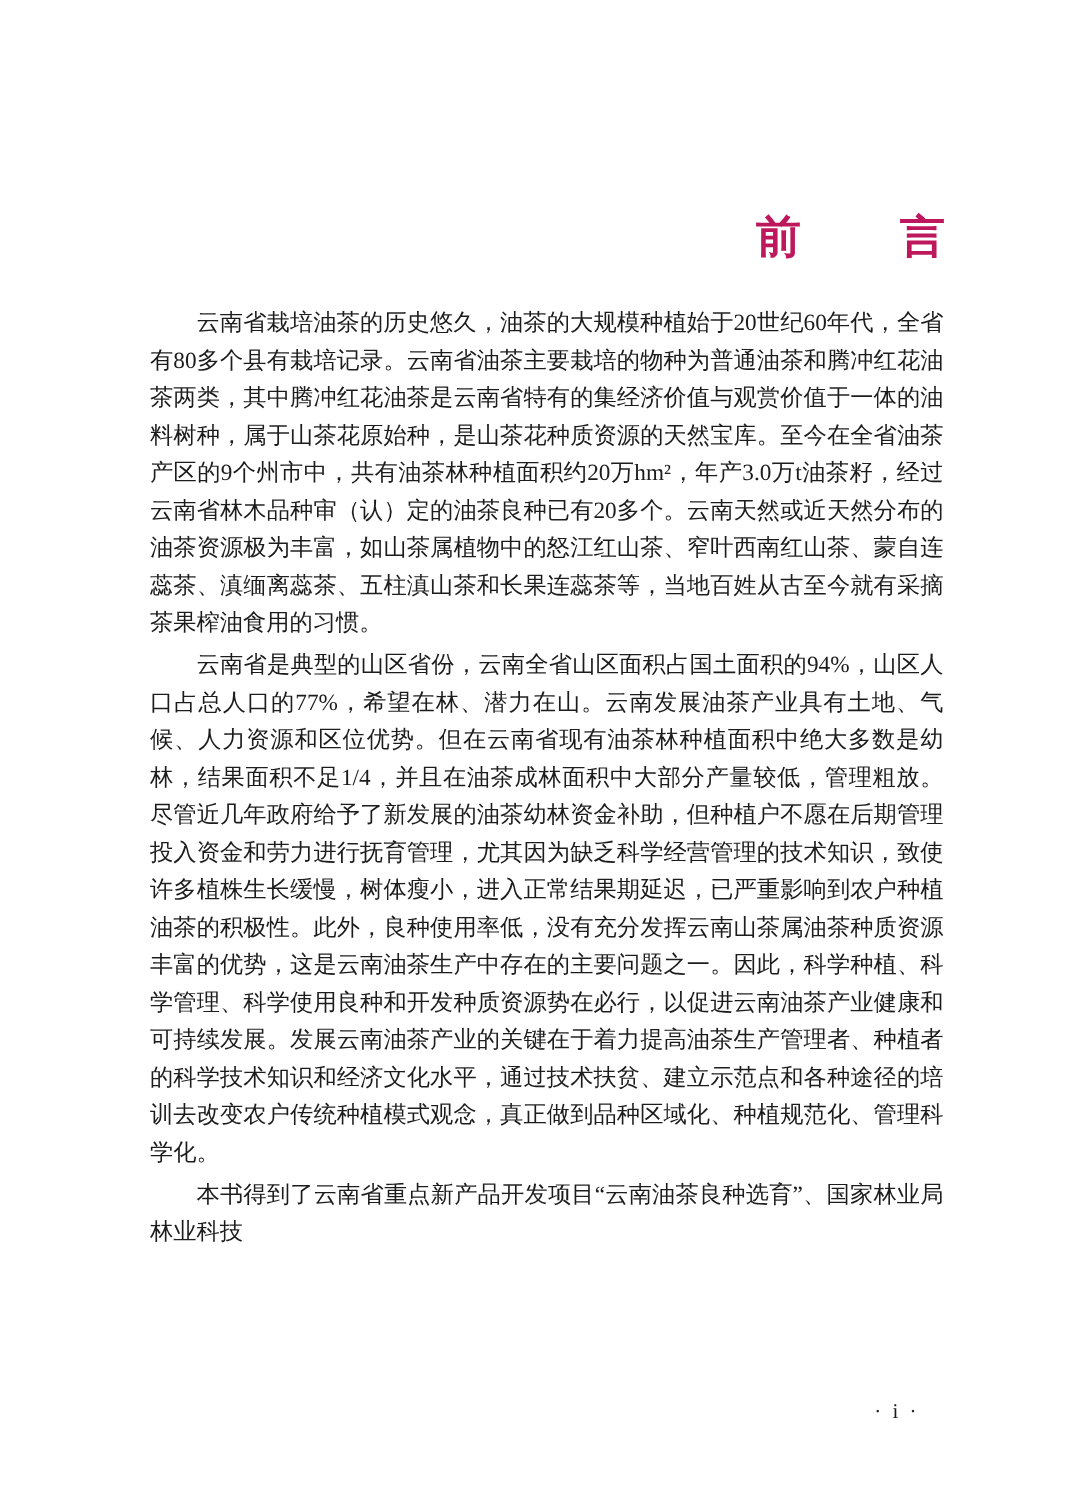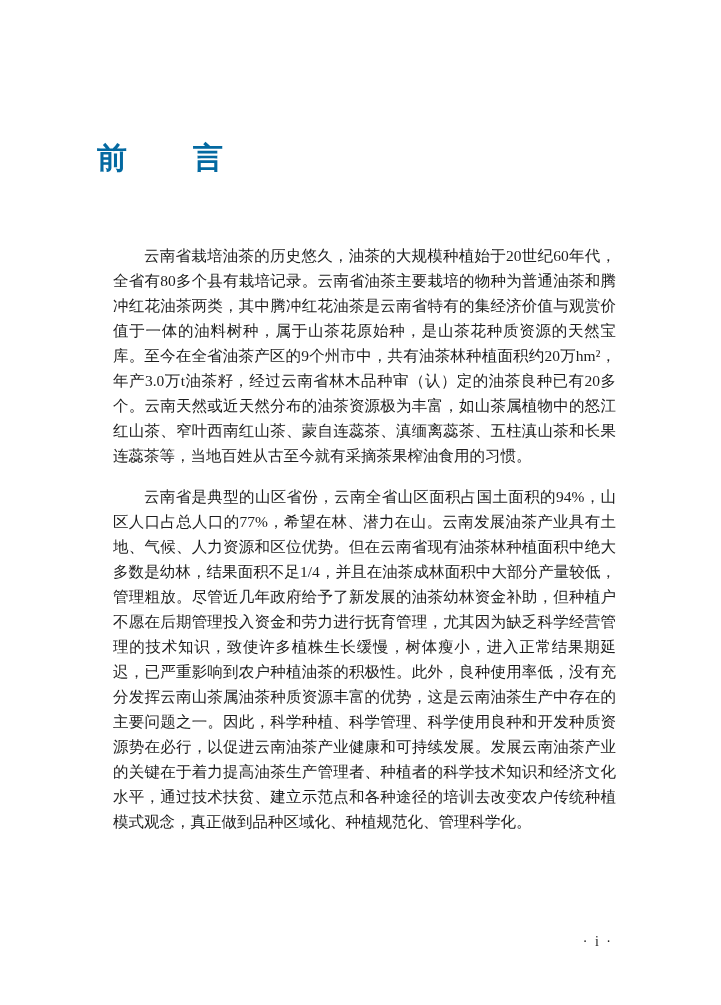--- a/index.html
+++ b/index.html
@@ -18,29 +18,29 @@
   .page {
     position: absolute;
     top: 0;
     left: 0;
     width: 721px;
     height: 1005px;
     box-sizing: border-box;
     padding: 138px 89px 0 97px;
   }
   .title {
-    text-align: left;
+    text-align: right;
     font-size: 30px;
     font-weight: bold;
-    margin: 0 0 64px 0;
+    margin: 0 0 24px 0;
     letter-spacing: 2px;
-    color: #0369a1;
+    color: #be185d;
   }
   .body-text p {
-    margin: 16px;
+    margin: 3px;
     font-size: 15.5px;
     line-height: 25px;
     text-align: justify;
     text-justify: inter-ideograph;
     text-indent: 2em;
     color: #1c1c1c;
   }
   .page-number {
     position: absolute;
     top: 934px;
@@ -52,16 +52,17 @@
 </style>
 </head>
 <body>
 
 <div class="page">
   <h1 class="title">前　　言</h1>
 
   <div class="body-text">
     <p>云南省栽培油茶的历史悠久，油茶的大规模种植始于20世纪60年代，全省有80多个县有栽培记录。云南省油茶主要栽培的物种为普通油茶和腾冲红花油茶两类，其中腾冲红花油茶是云南省特有的集经济价值与观赏价值于一体的油料树种，属于山茶花原始种，是山茶花种质资源的天然宝库。至今在全省油茶产区的9个州市中，共有油茶林种植面积约20万hm²，年产3.0万t油茶籽，经过云南省林木品种审（认）定的油茶良种已有20多个。云南天然或近天然分布的油茶资源极为丰富，如山茶属植物中的怒江红山茶、窄叶西南红山茶、蒙自连蕊茶、滇缅离蕊茶、五柱滇山茶和长果连蕊茶等，当地百姓从古至今就有采摘茶果榨油食用的习惯。</p>
     <p>云南省是典型的山区省份，云南全省山区面积占国土面积的94%，山区人口占总人口的77%，希望在林、潜力在山。云南发展油茶产业具有土地、气候、人力资源和区位优势。但在云南省现有油茶林种植面积中绝大多数是幼林，结果面积不足1/4，并且在油茶成林面积中大部分产量较低，管理粗放。尽管近几年政府给予了新发展的油茶幼林资金补助，但种植户不愿在后期管理投入资金和劳力进行抚育管理，尤其因为缺乏科学经营管理的技术知识，致使许多植株生长缓慢，树体瘦小，进入正常结果期延迟，已严重影响到农户种植油茶的积极性。此外，良种使用率低，没有充分发挥云南山茶属油茶种质资源丰富的优势，这是云南油茶生产中存在的主要问题之一。因此，科学种植、科学管理、科学使用良种和开发种质资源势在必行，以促进云南油茶产业健康和可持续发展。发展云南油茶产业的关键在于着力提高油茶生产管理者、种植者的科学技术知识和经济文化水平，通过技术扶贫、建立示范点和各种途径的培训去改变农户传统种植模式观念，真正做到品种区域化、种植规范化、管理科学化。</p>
+    <p>本书得到了云南省重点新产品开发项目“云南油茶良种选育”、国家林业局林业科技</p>
   </div>
 
   <div class="page-number">· i ·</div>
 </div>
 
 </body></html>

